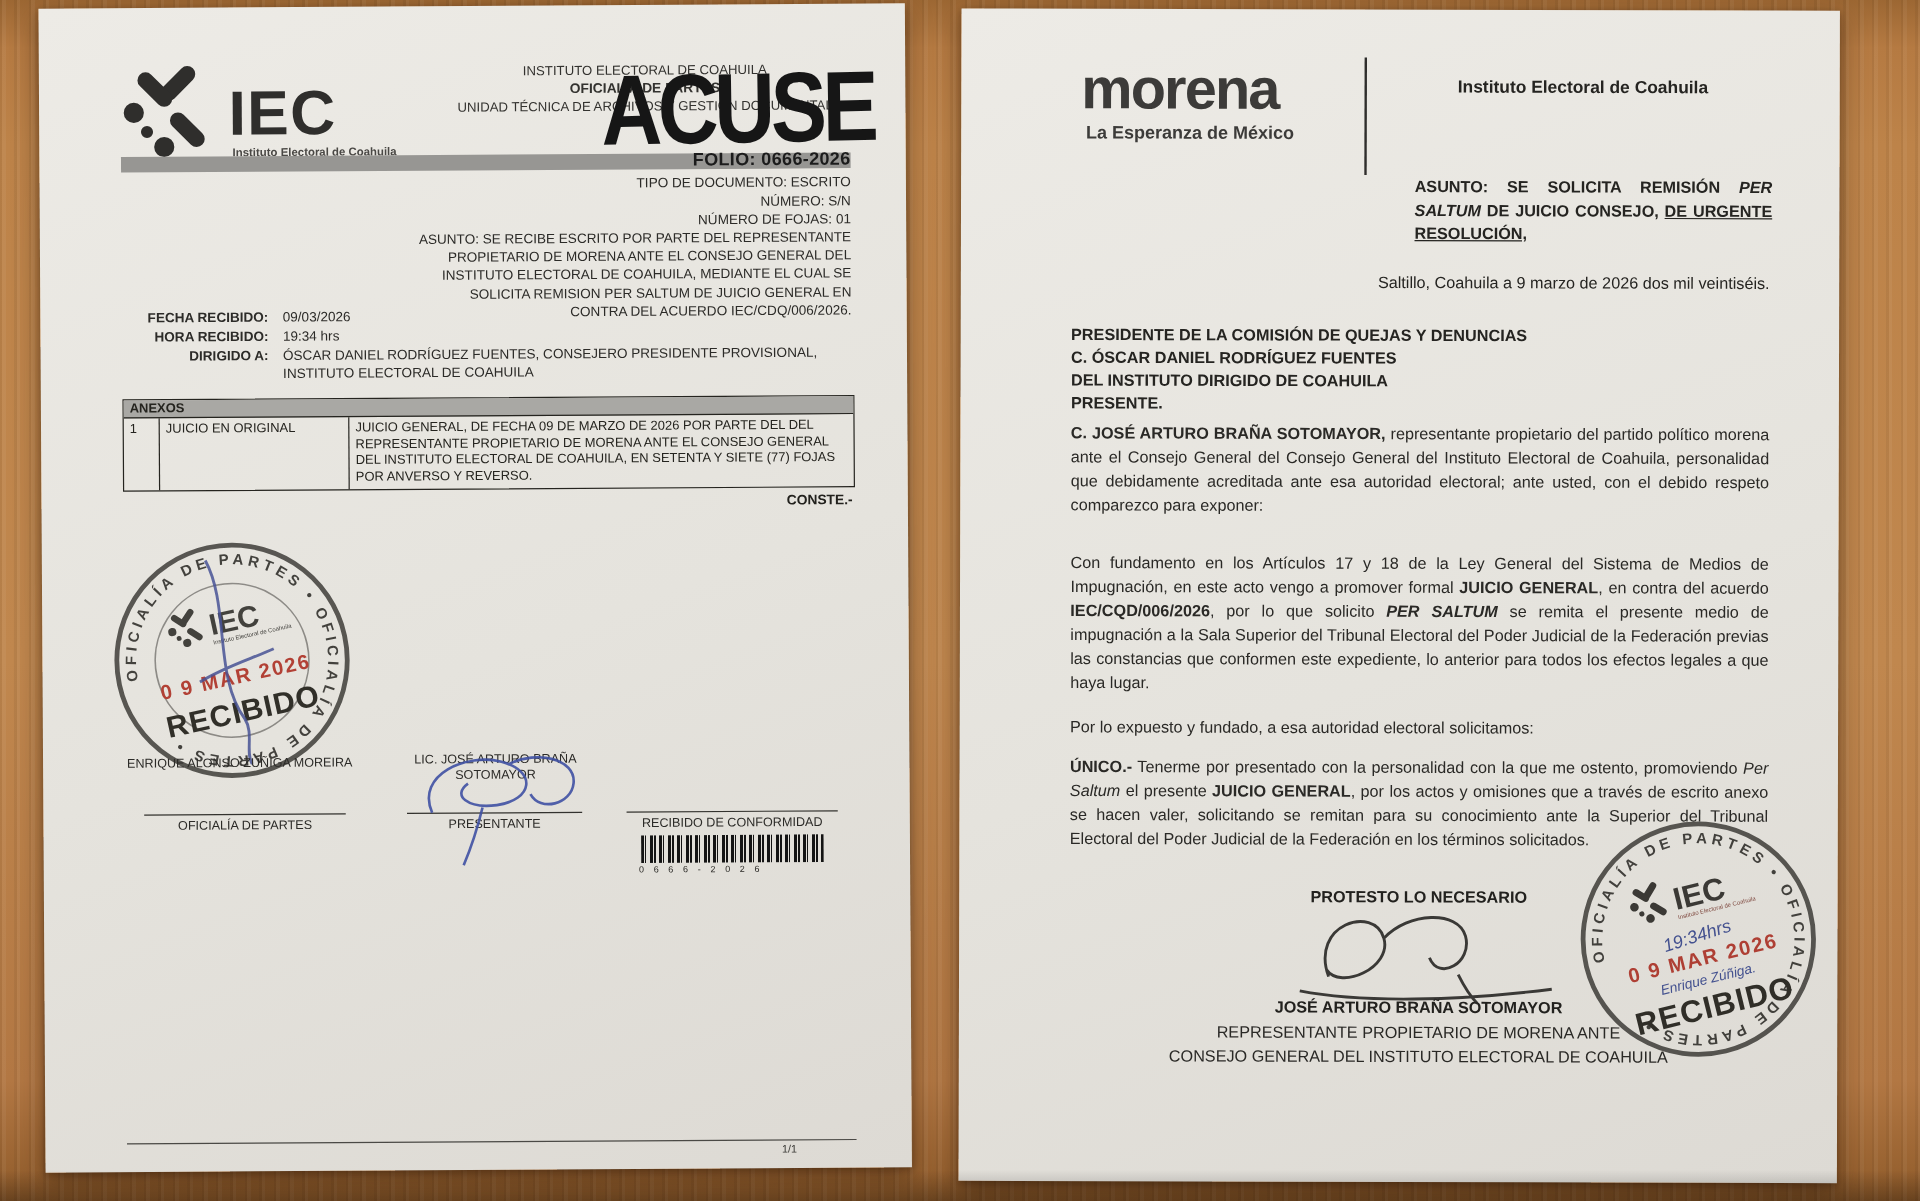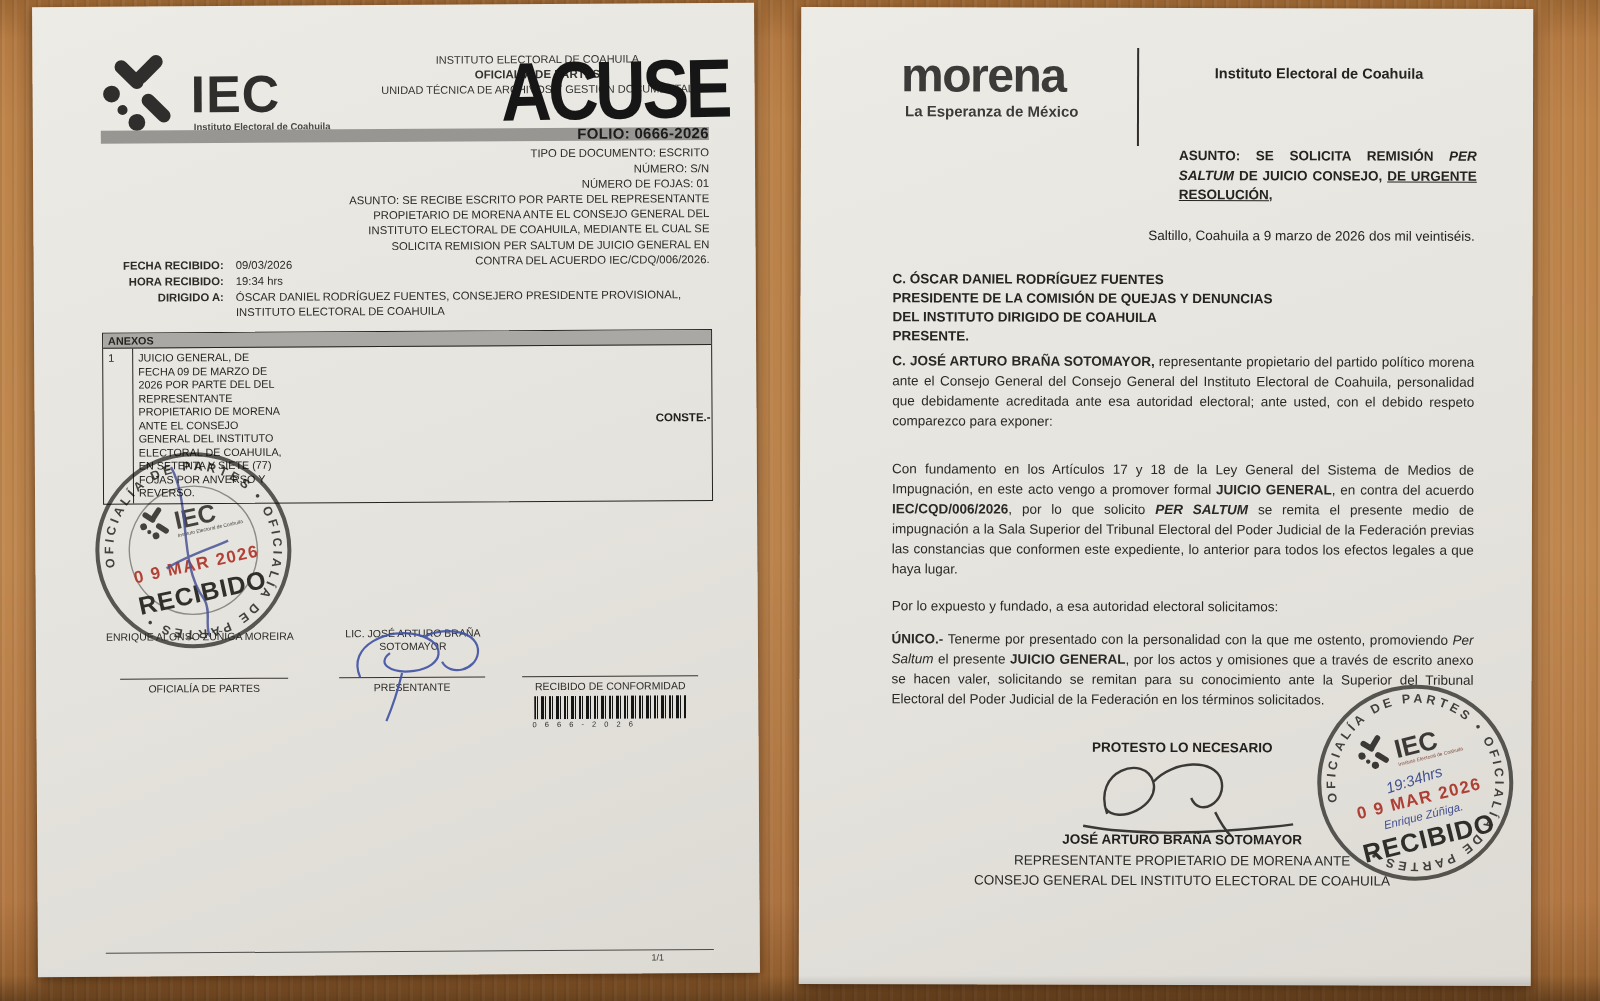--- a/index.html
+++ b/index.html
@@ -128,20 +128,21 @@
     </div>
     <div class="abs frow" style="top:284px;">
       <div class="lab">DIRIGIDO A:</div>
       <div class="val">ÓSCAR DANIEL RODRÍGUEZ FUENTES, CONSEJERO PRESIDENTE PROVISIONAL, INSTITUTO ELECTORAL DE COAHUILA</div>
     </div>
 
     <div class="abs anexos">
       <div class="ahead">ANEXOS</div>
       <div class="arow">
         <div class="c1">1</div>
+        <div class="c2">JUICIO EN ORIGINAL</div>
         <div class="c3">JUICIO GENERAL, DE FECHA 09 DE MARZO DE 2026 POR PARTE DEL DEL REPRESENTANTE PROPIETARIO DE MORENA ANTE EL CONSEJO GENERAL DEL INSTITUTO ELECTORAL DE COAHUILA, EN SETENTA Y SIETE (77) FOJAS POR ANVERSO Y REVERSO.</div>
       </div>
     </div>
 
     <div class="abs conste">CONSTE.-</div>
 
     <svg class="abs stamp stamp-left" viewBox="0 0 200 200">
       <defs>
           <path id="ringL" d="M100,100 m-80,0 a80,80 0 1,1 160,0 a80,80 0 1,1 -160,0"></path>
         </defs>
@@ -196,22 +197,22 @@
 
     <div class="abs rep-hdr">
       <div>Instituto Electoral de Coahuila</div>
     </div>
 
     <div class="abs asunto-r"><span>ASUNTO: SE SOLICITA REMISIÓN </span><span class="it">PER SALTUM</span><span> DE JUICIO CONSEJO, </span><span class="un">DE URGENTE RESOLUCIÓN,</span></div>
 
     <div class="abs dateline">Saltillo, Coahuila a 9 marzo de 2026 dos mil veintiséis.</div>
 
     <div class="abs addr">
+      <div>PRESIDENTE DE LA COMISIÓN DE QUEJAS Y DENUNCIAS</div>
       <div>C. ÓSCAR DANIEL RODRÍGUEZ FUENTES</div>
-      <div>PRESIDENTE DE LA COMISIÓN DE QUEJAS Y DENUNCIAS</div>
       <div>DEL INSTITUTO DIRIGIDO DE COAHUILA</div>
       <div>PRESENTE.</div>
     </div>
 
     <div class="abs para p1"><span class="b">C. JOSÉ ARTURO BRAÑA SOTOMAYOR,</span><span> representante propietario del partido político morena ante el Consejo General del Consejo General del Instituto Electoral de Coahuila, personalidad que debidamente acreditada ante esa autoridad electoral; ante usted, con el debido respeto comparezco para exponer:</span></div>
 
     <div class="abs para p2"><span>Con fundamento en los Artículos 17 y 18 de la Ley General del Sistema de Medios de Impugnación, en este acto vengo a promover formal </span><span class="b">JUICIO GENERAL</span><span>, en contra del acuerdo </span><span class="b">IEC/CQD/006/2026</span><span>, por lo que solicito </span><span class="bi">PER SALTUM</span><span> se remita el presente medio de impugnación a la Sala Superior del Tribunal Electoral del Poder Judicial de la Federación previas las constancias que conformen este expediente, lo anterior para todos los efectos legales a que haya lugar.</span></div>
 
     <div class="abs para p3">Por lo expuesto y fundado, a esa autoridad electoral solicitamos:</div>
 

